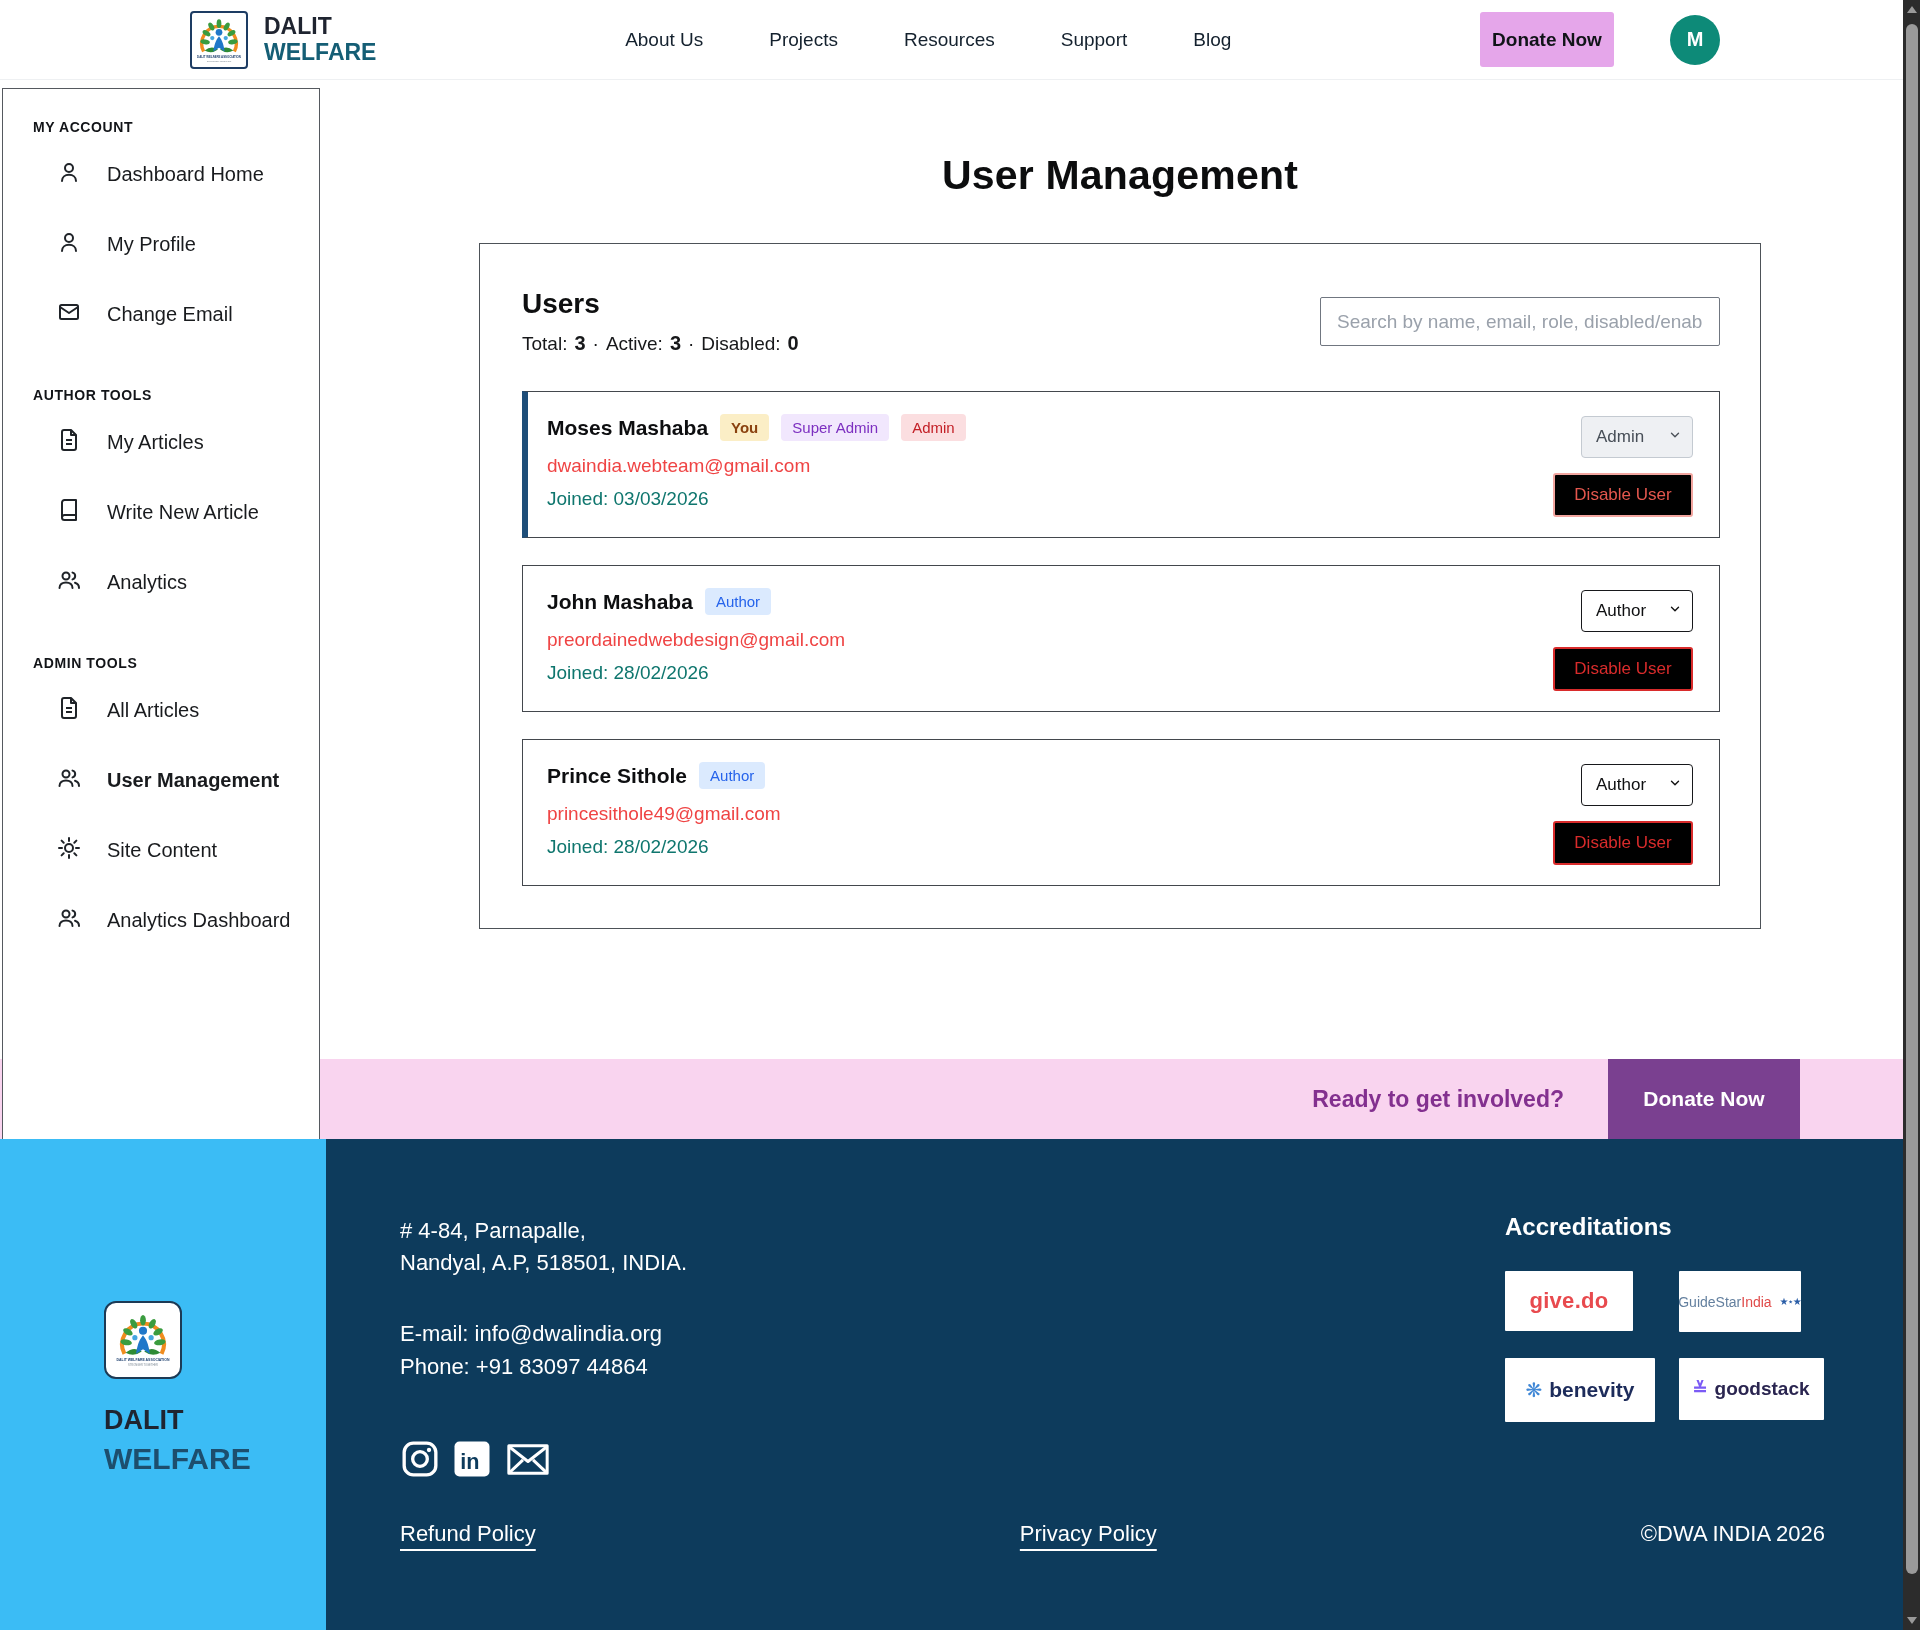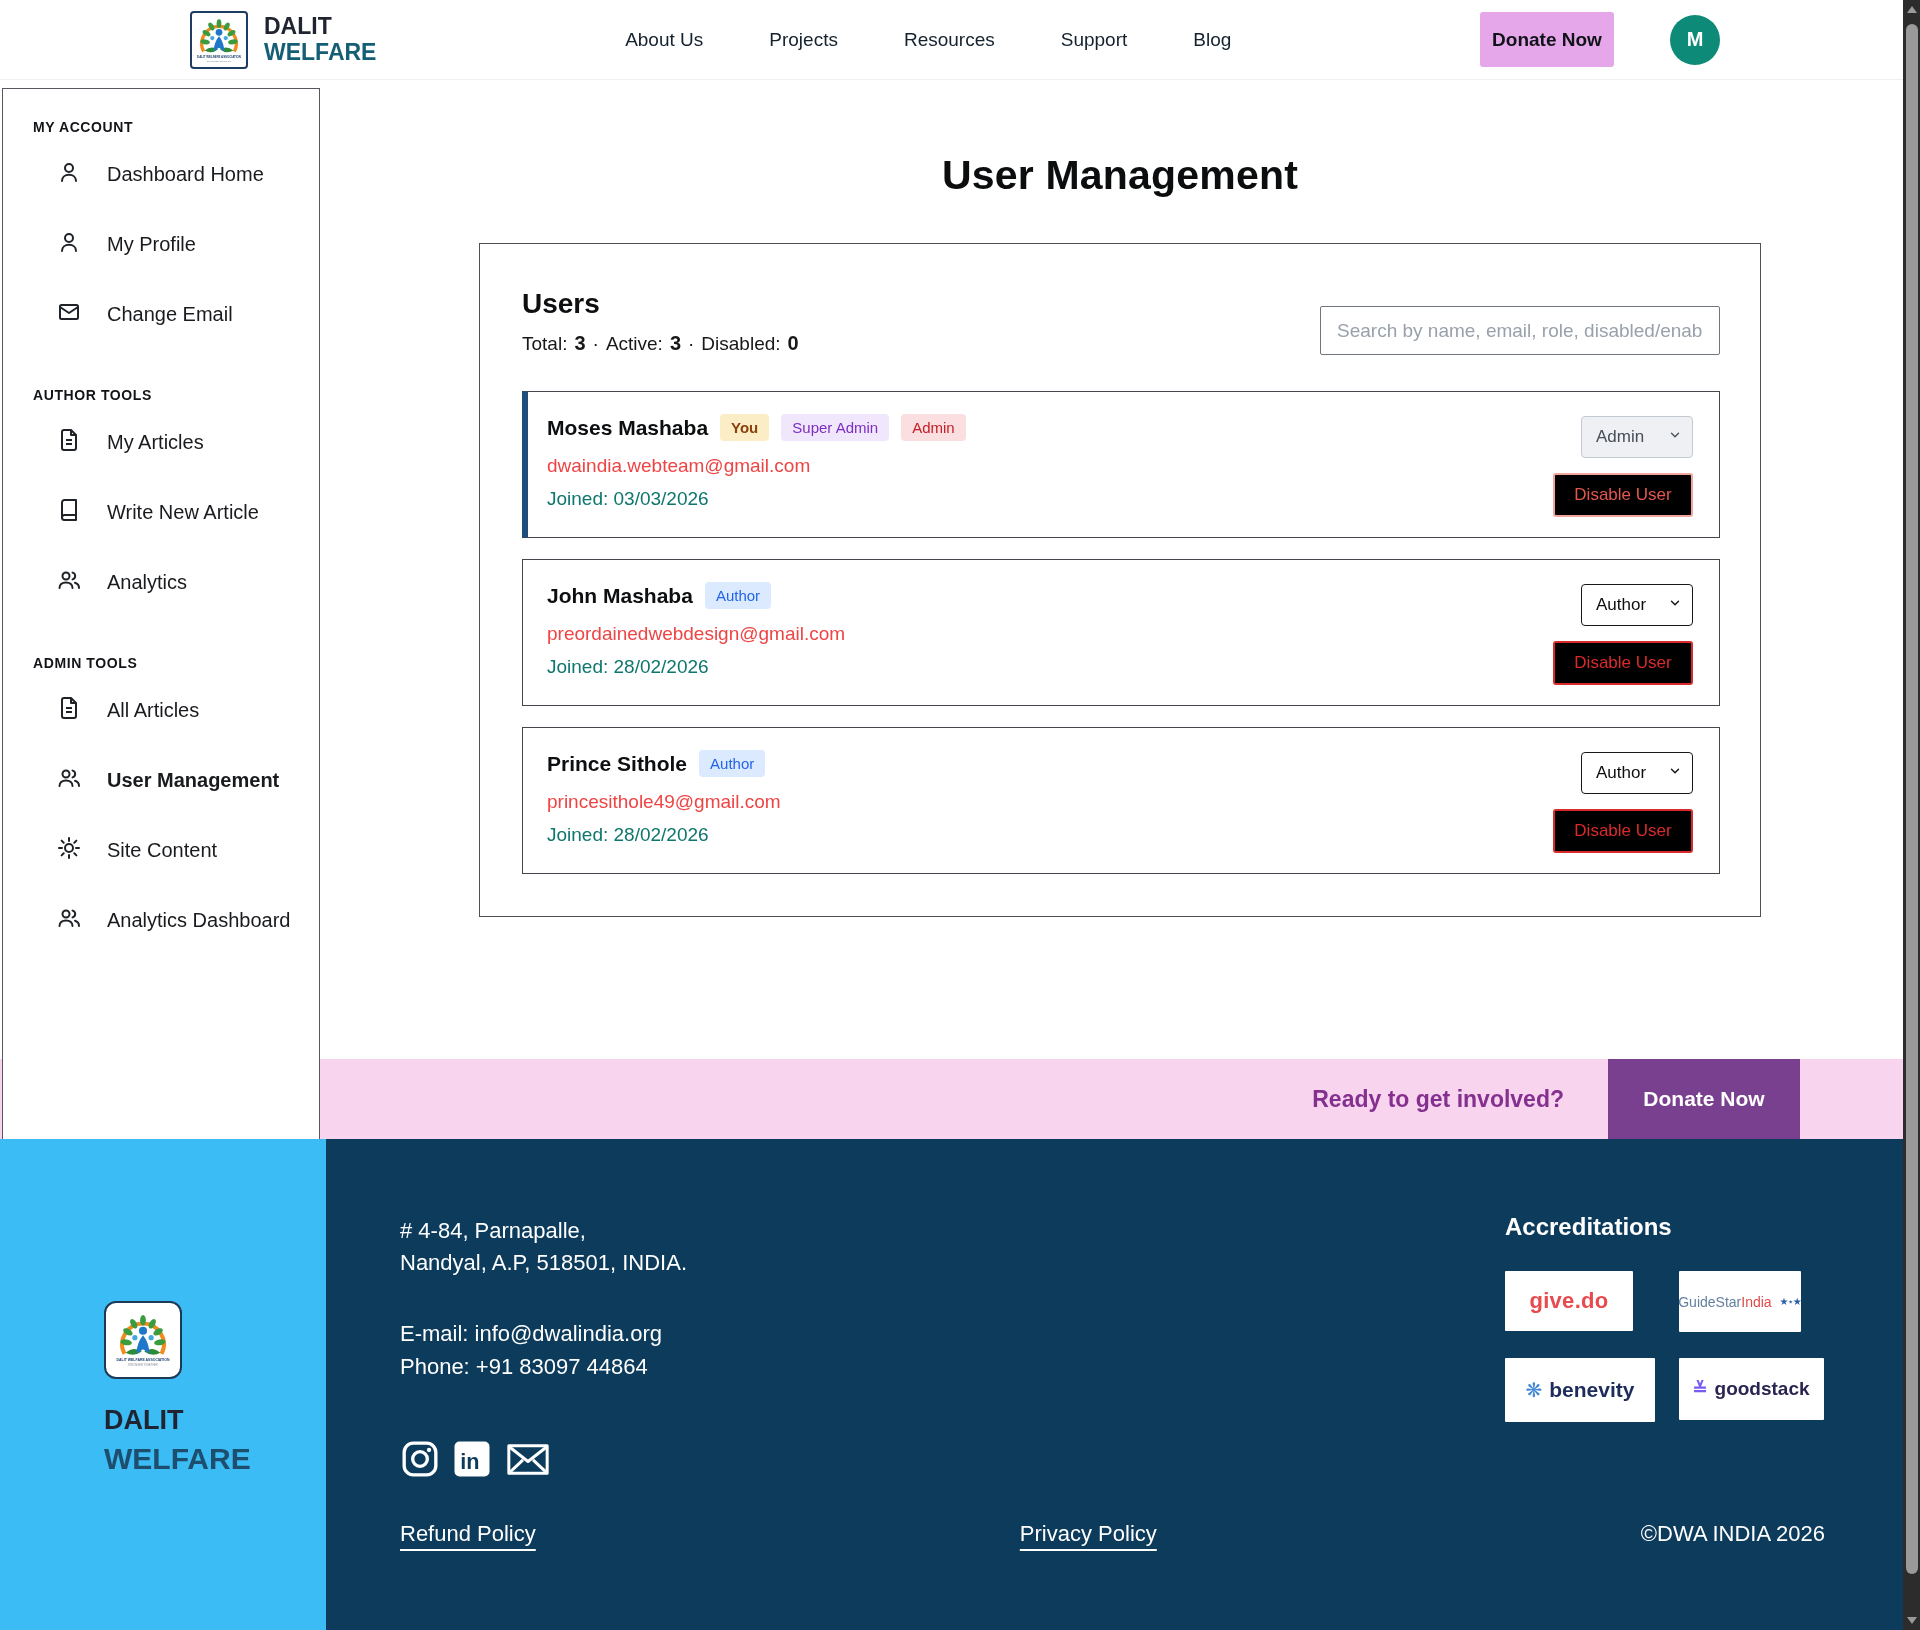--- a/index.html
+++ b/index.html
@@ -26,28 +26,28 @@
   .side-label.not-first { margin-top:38px; }
   .side-item { height:70px; display:flex; align-items:center; gap:26px; padding-left:54px; cursor:pointer; }
   .side-item .lbl { font-size:20px; color:#191b1e; }
   .side-item.active .lbl { font-weight:700; }
   .side-item svg { flex:none; }
 
   
   .main { flex:1; padding-top:72px; }
   .page-title { text-align:center; font-size:41px; font-weight:800; color:#0c0d0e; letter-spacing:.2px; }
   .users-card { width:1282px; margin:44px auto 0; border:1px solid #4d5258; background:#fff; padding:44px 40px 42px 42px; }
-  .card-head { display:flex; justify-content:space-between; align-items:flex-end; }
+  .card-head { display:flex; justify-content:space-between; align-items:center; }
   .users-h { font-size:28px; font-weight:700; color:#0e0f10; }
   .users-meta { margin-top:12px; font-size:19px; color:#17181a; display:flex; gap:7px; align-items:baseline; }
   .users-meta b { font-size:20px; }
   .search-input { width:400px; height:49px; border:1px solid #707680; border-radius:2px; padding:0 16px; font-size:19px; font-family:inherit; color:#111; background:#fff; }
   .search-input::placeholder { color:#9aa1ab; }
 
-  .rows { margin-top:36px; display:flex; flex-direction:column; gap:21px; }
+  .rows { margin-top:36px; display:flex; flex-direction:column; gap:27px; }
   .user-row { border:1px solid #43474d; background:#fff; min-height:146px; display:flex; justify-content:space-between; padding:22px 26px 20px 24px; }
   .user-row.highlight { border-left:6px solid #1e4e79; padding-left:19px; }
   .name-line { display:flex; align-items:center; gap:12px; }
   .user-name { font-size:21px; font-weight:700; color:#0d0e10; }
   .badge { font-size:15px; padding:5px 11px; border-radius:4px; white-space:nowrap; }
   .badge-you { background:#fbeec6; color:#8a4210; font-weight:600; }
   .badge-super { background:#f1e7fd; color:#7c2fc0; }
   .badge-admin { background:#fbdee0; color:#c32027; }
   .badge-author { background:#dbeafe; color:#2563eb; }
   .user-email { margin-top:14px; font-size:19px; color:#ef4444; }

